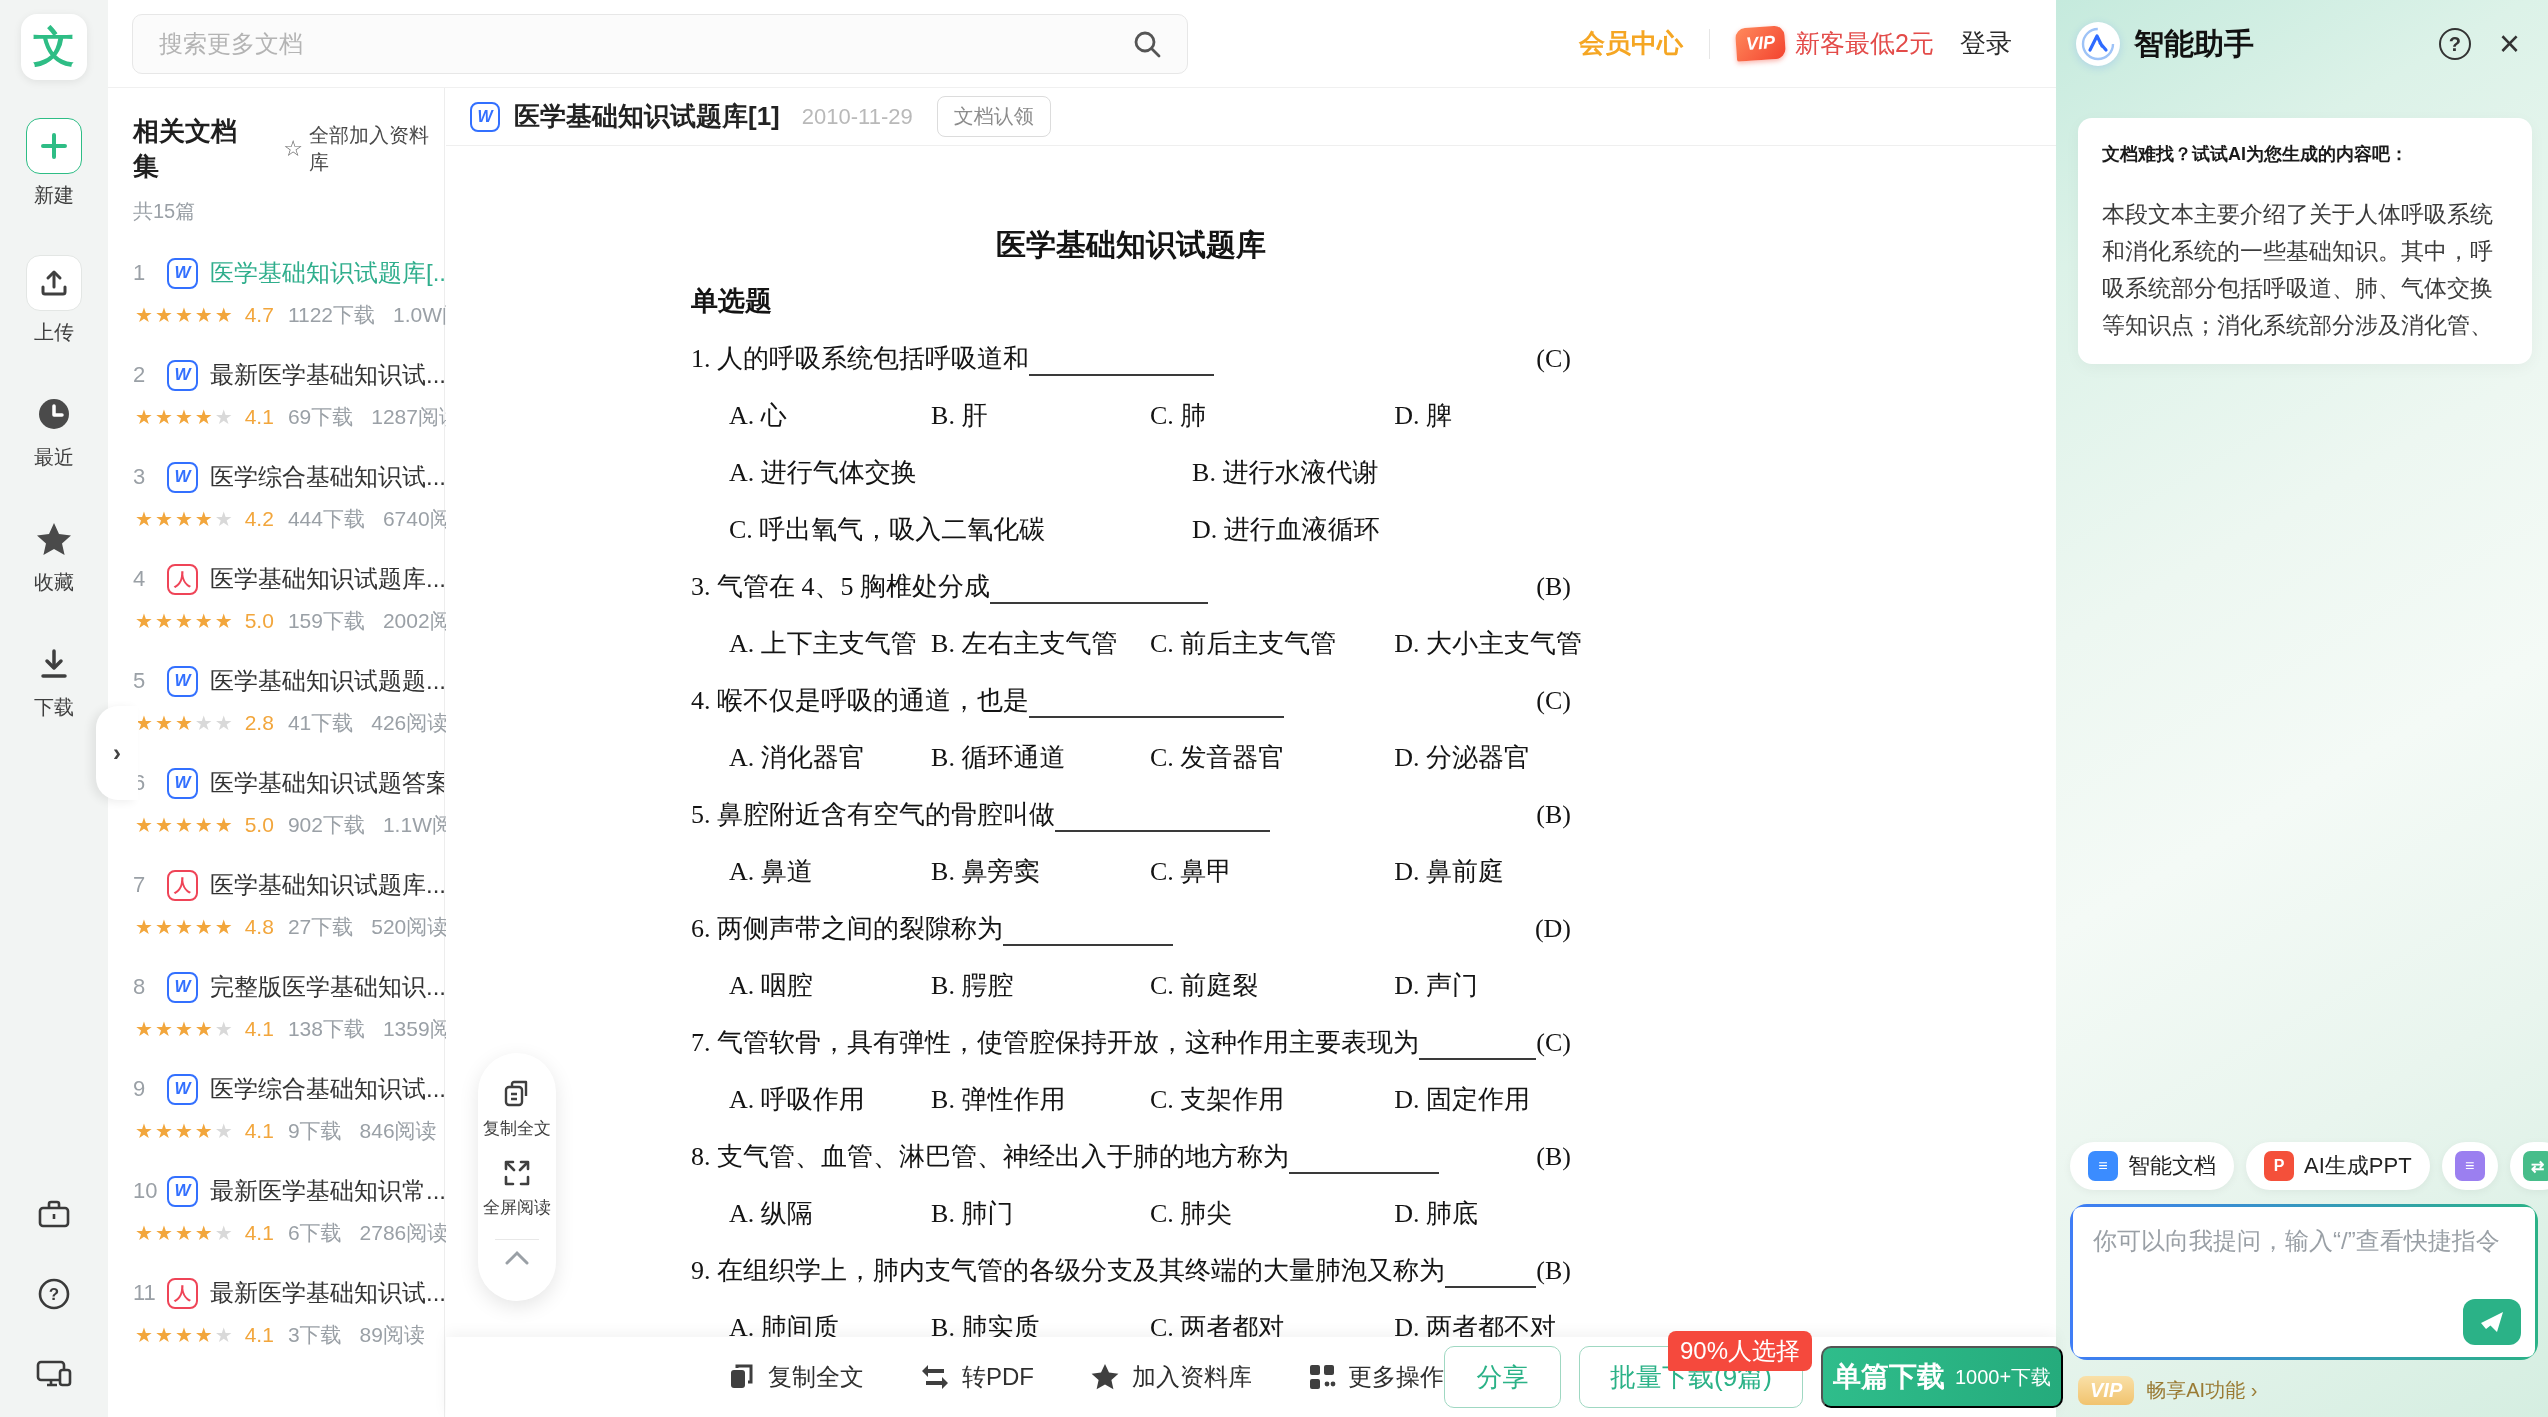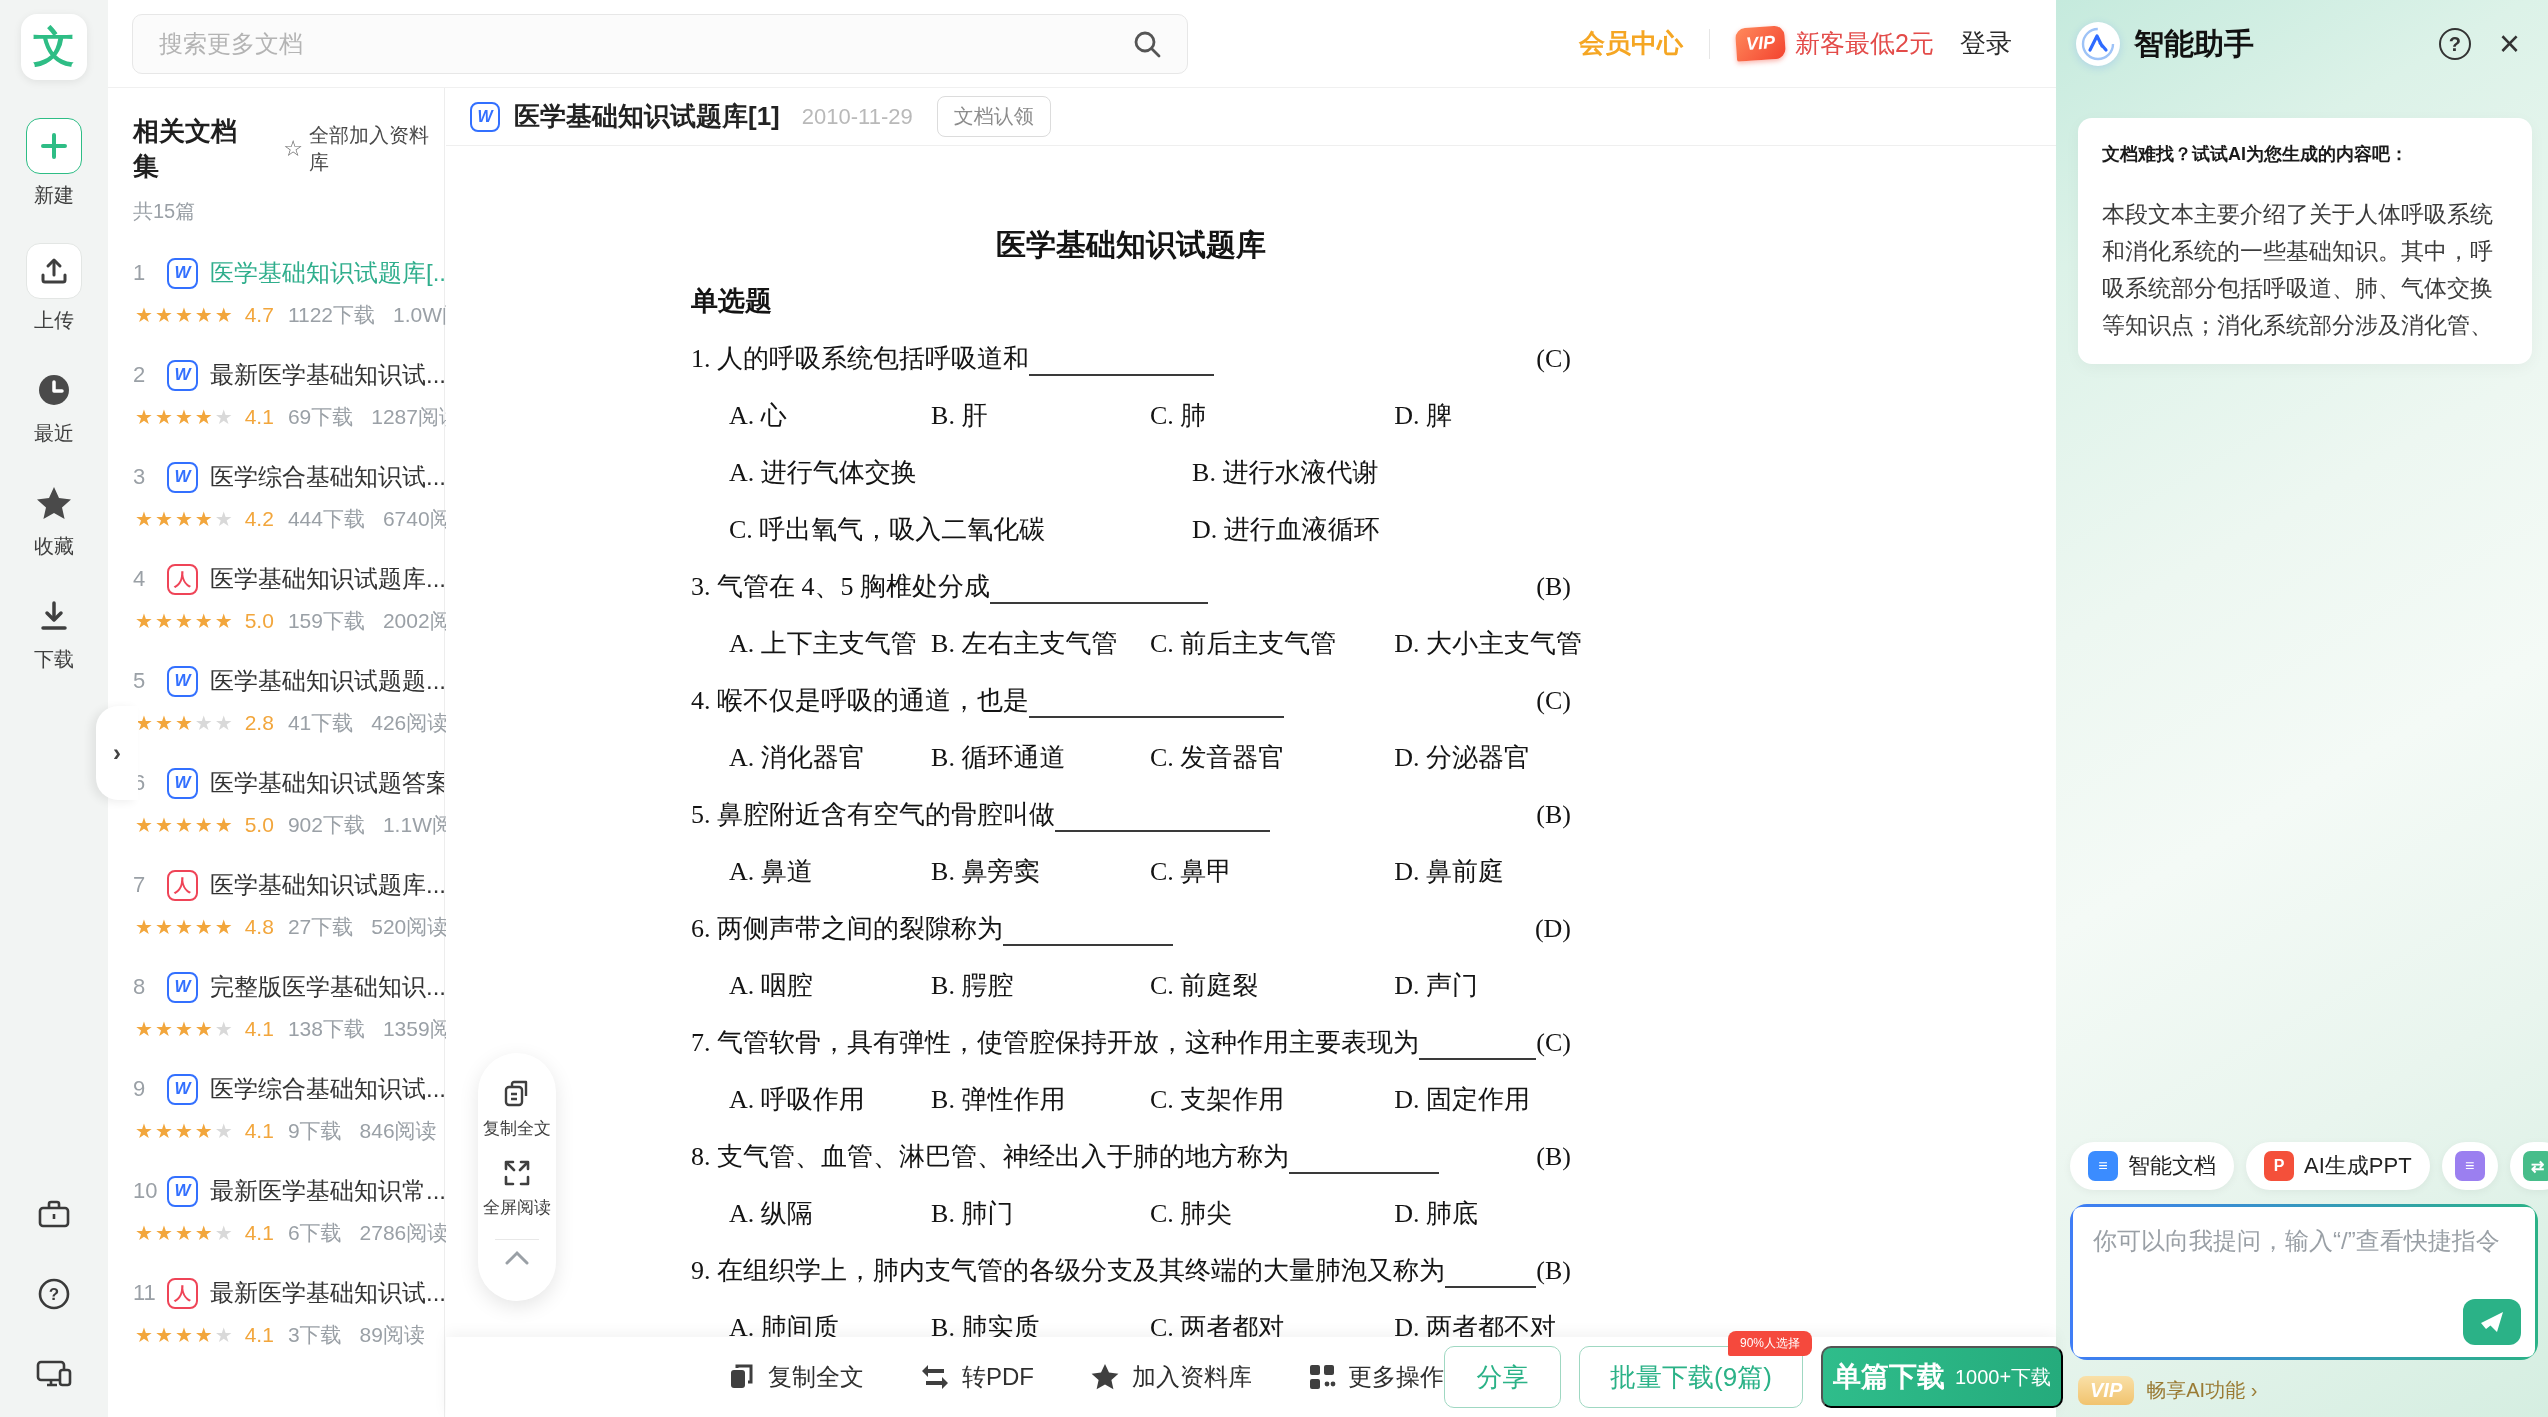--- a/index.html
+++ b/index.html
@@ -6,21 +6,21 @@
   html,body { width:2548px; height:1417px; }
   body { position:relative; overflow:hidden; background:#fff;
          font-family:"Liberation Sans", sans-serif; color:#333; }
 
   
   .sidebar { position:absolute; left:0; top:0; width:108px; height:1417px;
              background:#f2f4f3; display:flex; flex-direction:column; align-items:center; }
   .logo { margin-top:14px; width:66px; height:66px; background:#fff; border-radius:16px;
           box-shadow:0 2px 8px rgba(0,0,0,.08); display:flex; align-items:center; justify-content:center;
           color:#2ebd85; font-size:42px; font-weight:bold; }
-  .side-nav { margin-top:38px; display:flex; flex-direction:column; align-items:center; }
+  .side-nav { margin-top:38px; display:flex; flex-direction:column; align-items:center;gap:12px; }
   .side-item { display:flex; flex-direction:column; align-items:center; margin-bottom:34px; cursor:pointer; }
   .side-btn { width:56px; height:56px; border-radius:14px; background:#fff; border:1px solid #e3e6e4;
               display:flex; align-items:center; justify-content:center; }
   .side-btn.green { border:1.5px solid #2ebd85; }
   .side-ico { width:56px; height:44px; display:flex; align-items:center; justify-content:center; }
   .side-label { margin-top:8px; font-size:20px; color:#3f3f3f; }
   .side-bottom { margin-top:auto; margin-bottom:26px; display:flex; flex-direction:column; align-items:center; gap:46px; }
 
   
   .topbar { position:absolute; left:108px; top:0; width:1948px; height:88px; background:#fff;
@@ -103,21 +103,21 @@
   
   .bottom-bar { position:absolute; left:446px; top:1337px; width:1610px; height:80px; background:#fff;
                 box-shadow:0 -4px 14px rgba(0,0,0,.05); display:flex; align-items:center; z-index:30; }
   .bb-actions { display:flex; align-items:center; gap:56px; margin-left:282px; }
   .bb-act { display:flex; align-items:center; gap:12px; cursor:pointer; color:#2f2f2f; font-size:24px; white-space:nowrap; }
   .bb-right { margin-left:auto; margin-right:26px; display:flex; align-items:center; gap:18px; }
   .btn-outline { border:1px solid #9fd8c2; color:#2bb287; background:#fff; border-radius:10px; font-size:26px;
                  height:62px; display:flex; align-items:center; justify-content:center; cursor:pointer; white-space:nowrap; }
   .btn-share { width:117px; }
   .btn-batch { width:224px; position:relative; }
-  .batch-badge { position:absolute; top:-16px; right:-10px; background:#f5493d; color:#fff; font-size:12px;
+  .batch-badge { position:absolute; top:-16px; right:-10px; background:#f5493d; color:#fff; font-size:24px;
                  padding:4px 12px; border-radius:8px 8px 8px 2px; white-space:nowrap; }
   .btn-single { background:linear-gradient(90deg,#2fbd8b,#25ab7c); color:#fff; border-radius:10px; height:62px;
                 width:242px; display:flex; align-items:center; justify-content:center; gap:10px; cursor:pointer; white-space:nowrap; }
   .btn-single .big { font-size:28px; font-weight:bold; }
   .btn-single .small { font-size:20px; }
 
   
   .ai-panel { position:absolute; left:2056px; top:0; width:492px; height:1417px;
               background:linear-gradient(150deg,#c5eadd 0%,#dcf2e8 16%,#edf7f1 38%,#f4faf6 55%,#e9f5ee 75%,#d5eee1 100%); }
   .ai-header { height:88px; display:flex; align-items:center; padding:0 28px 0 20px; }

